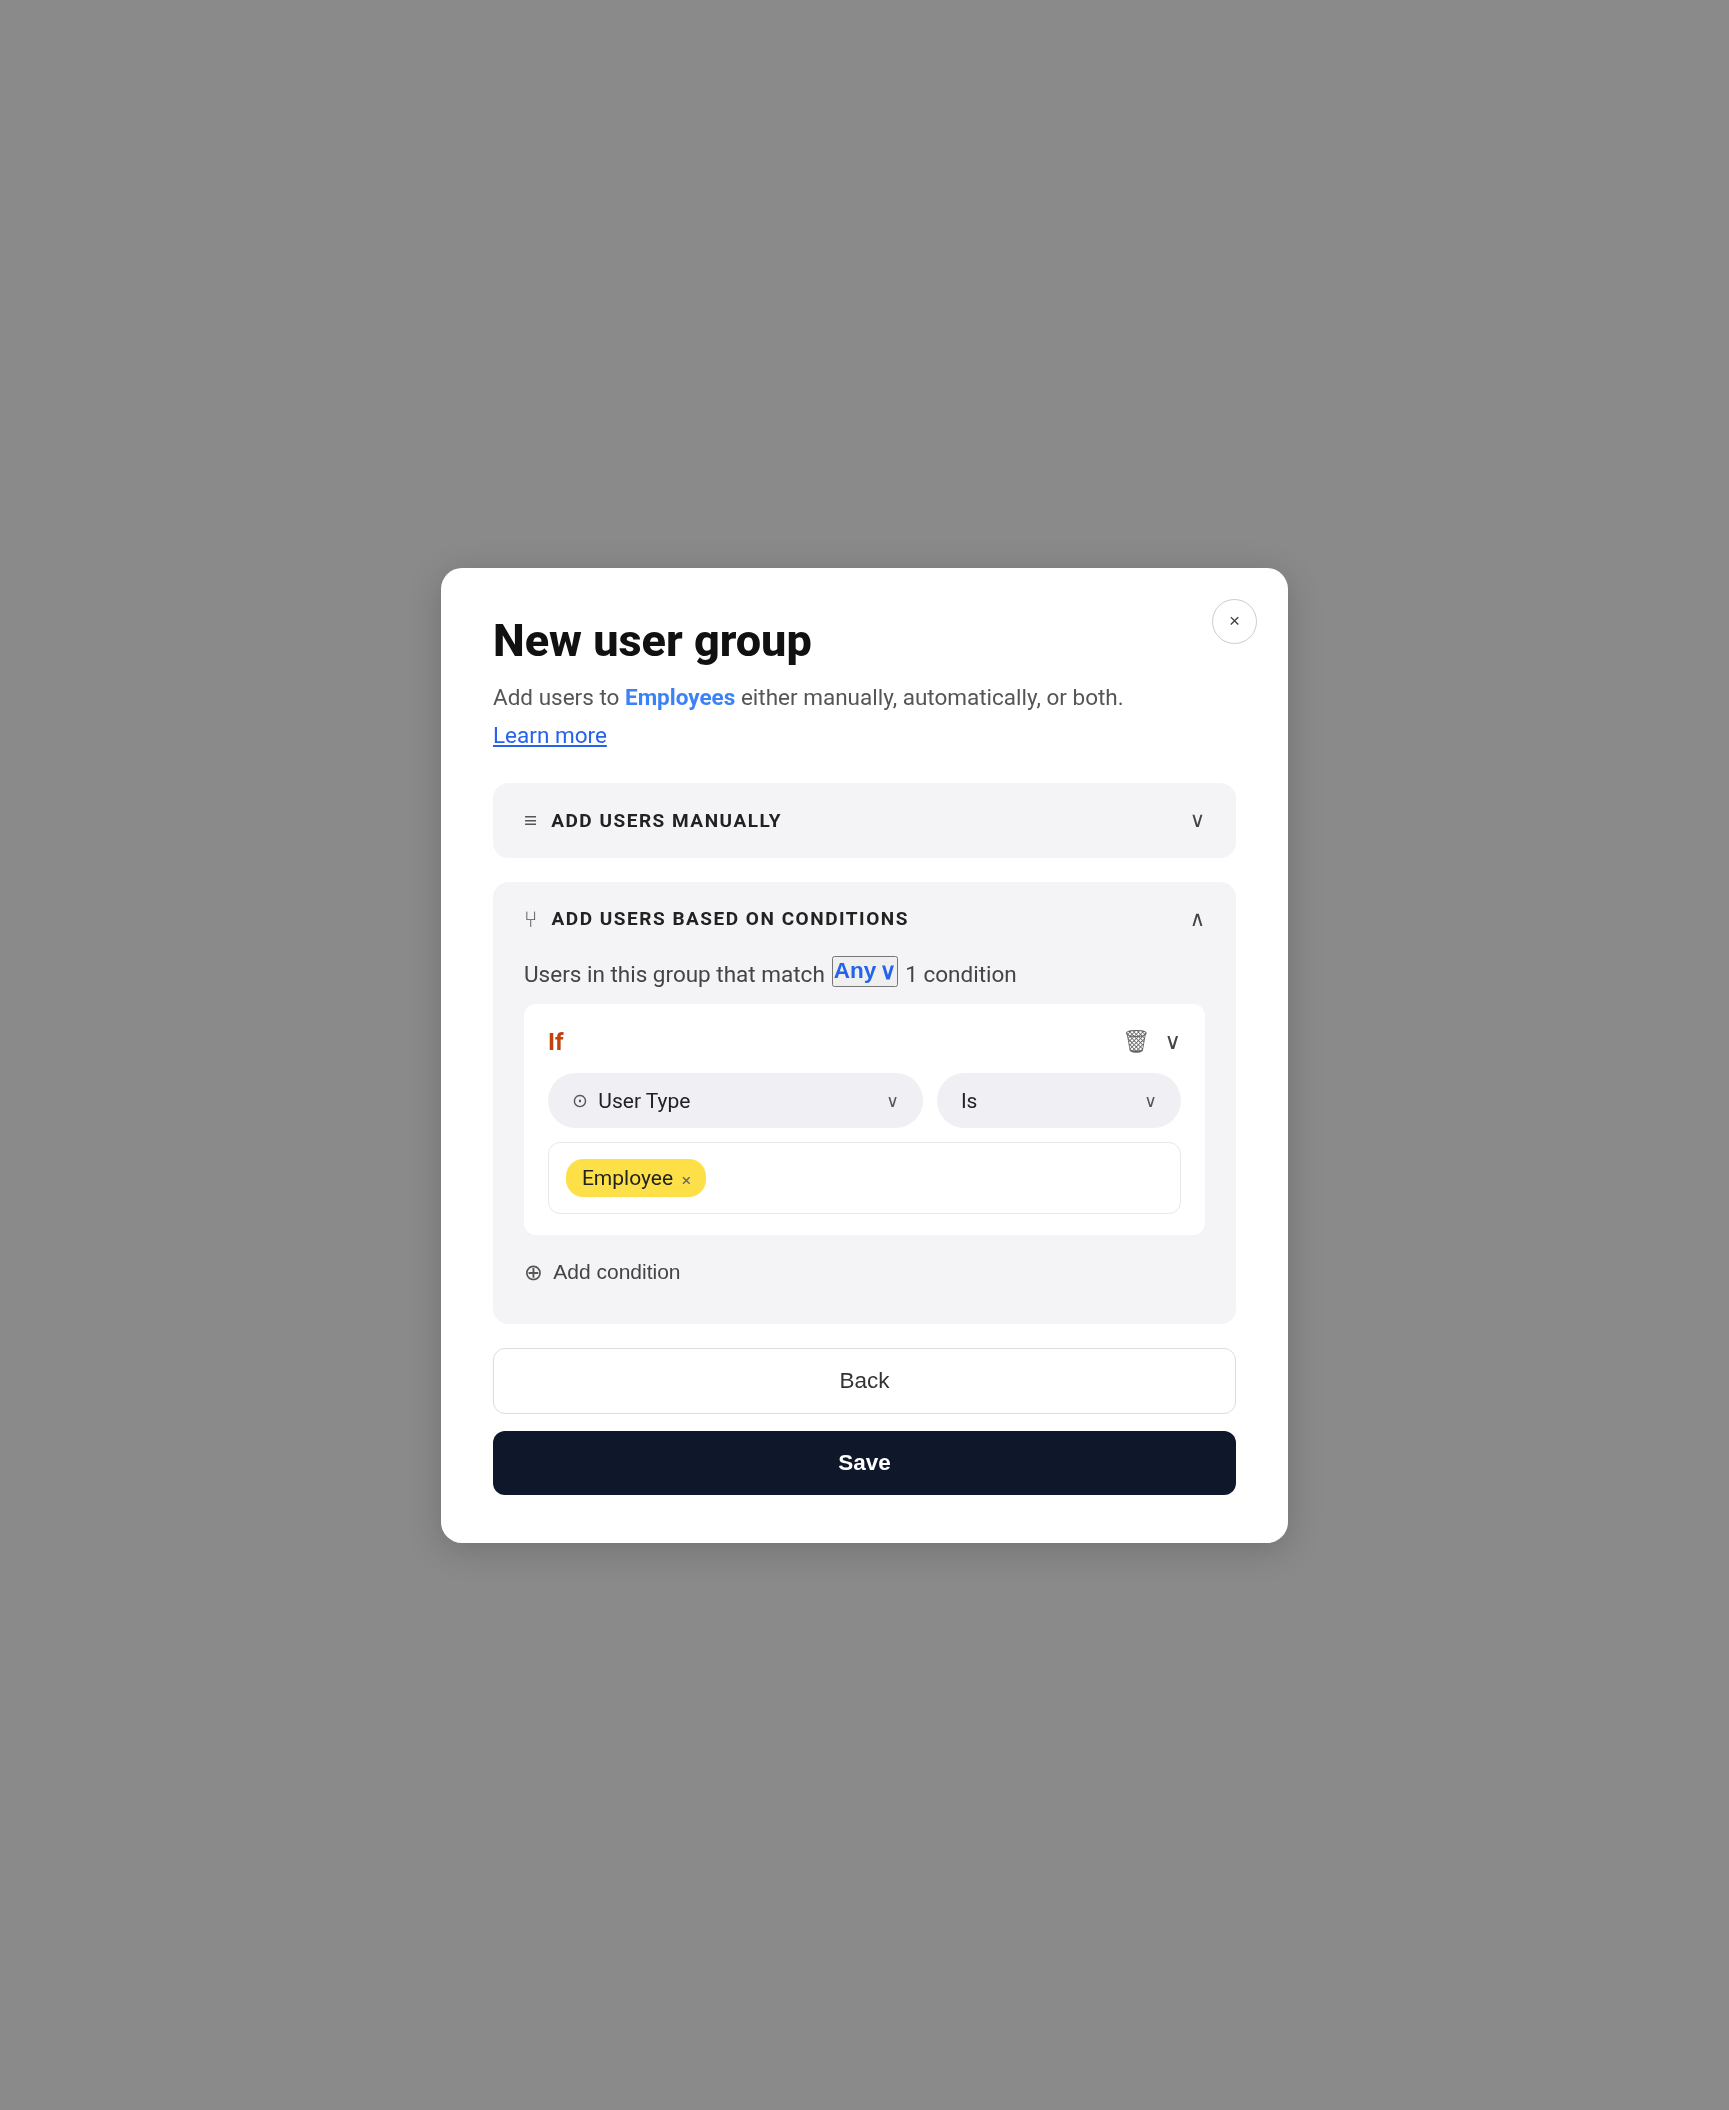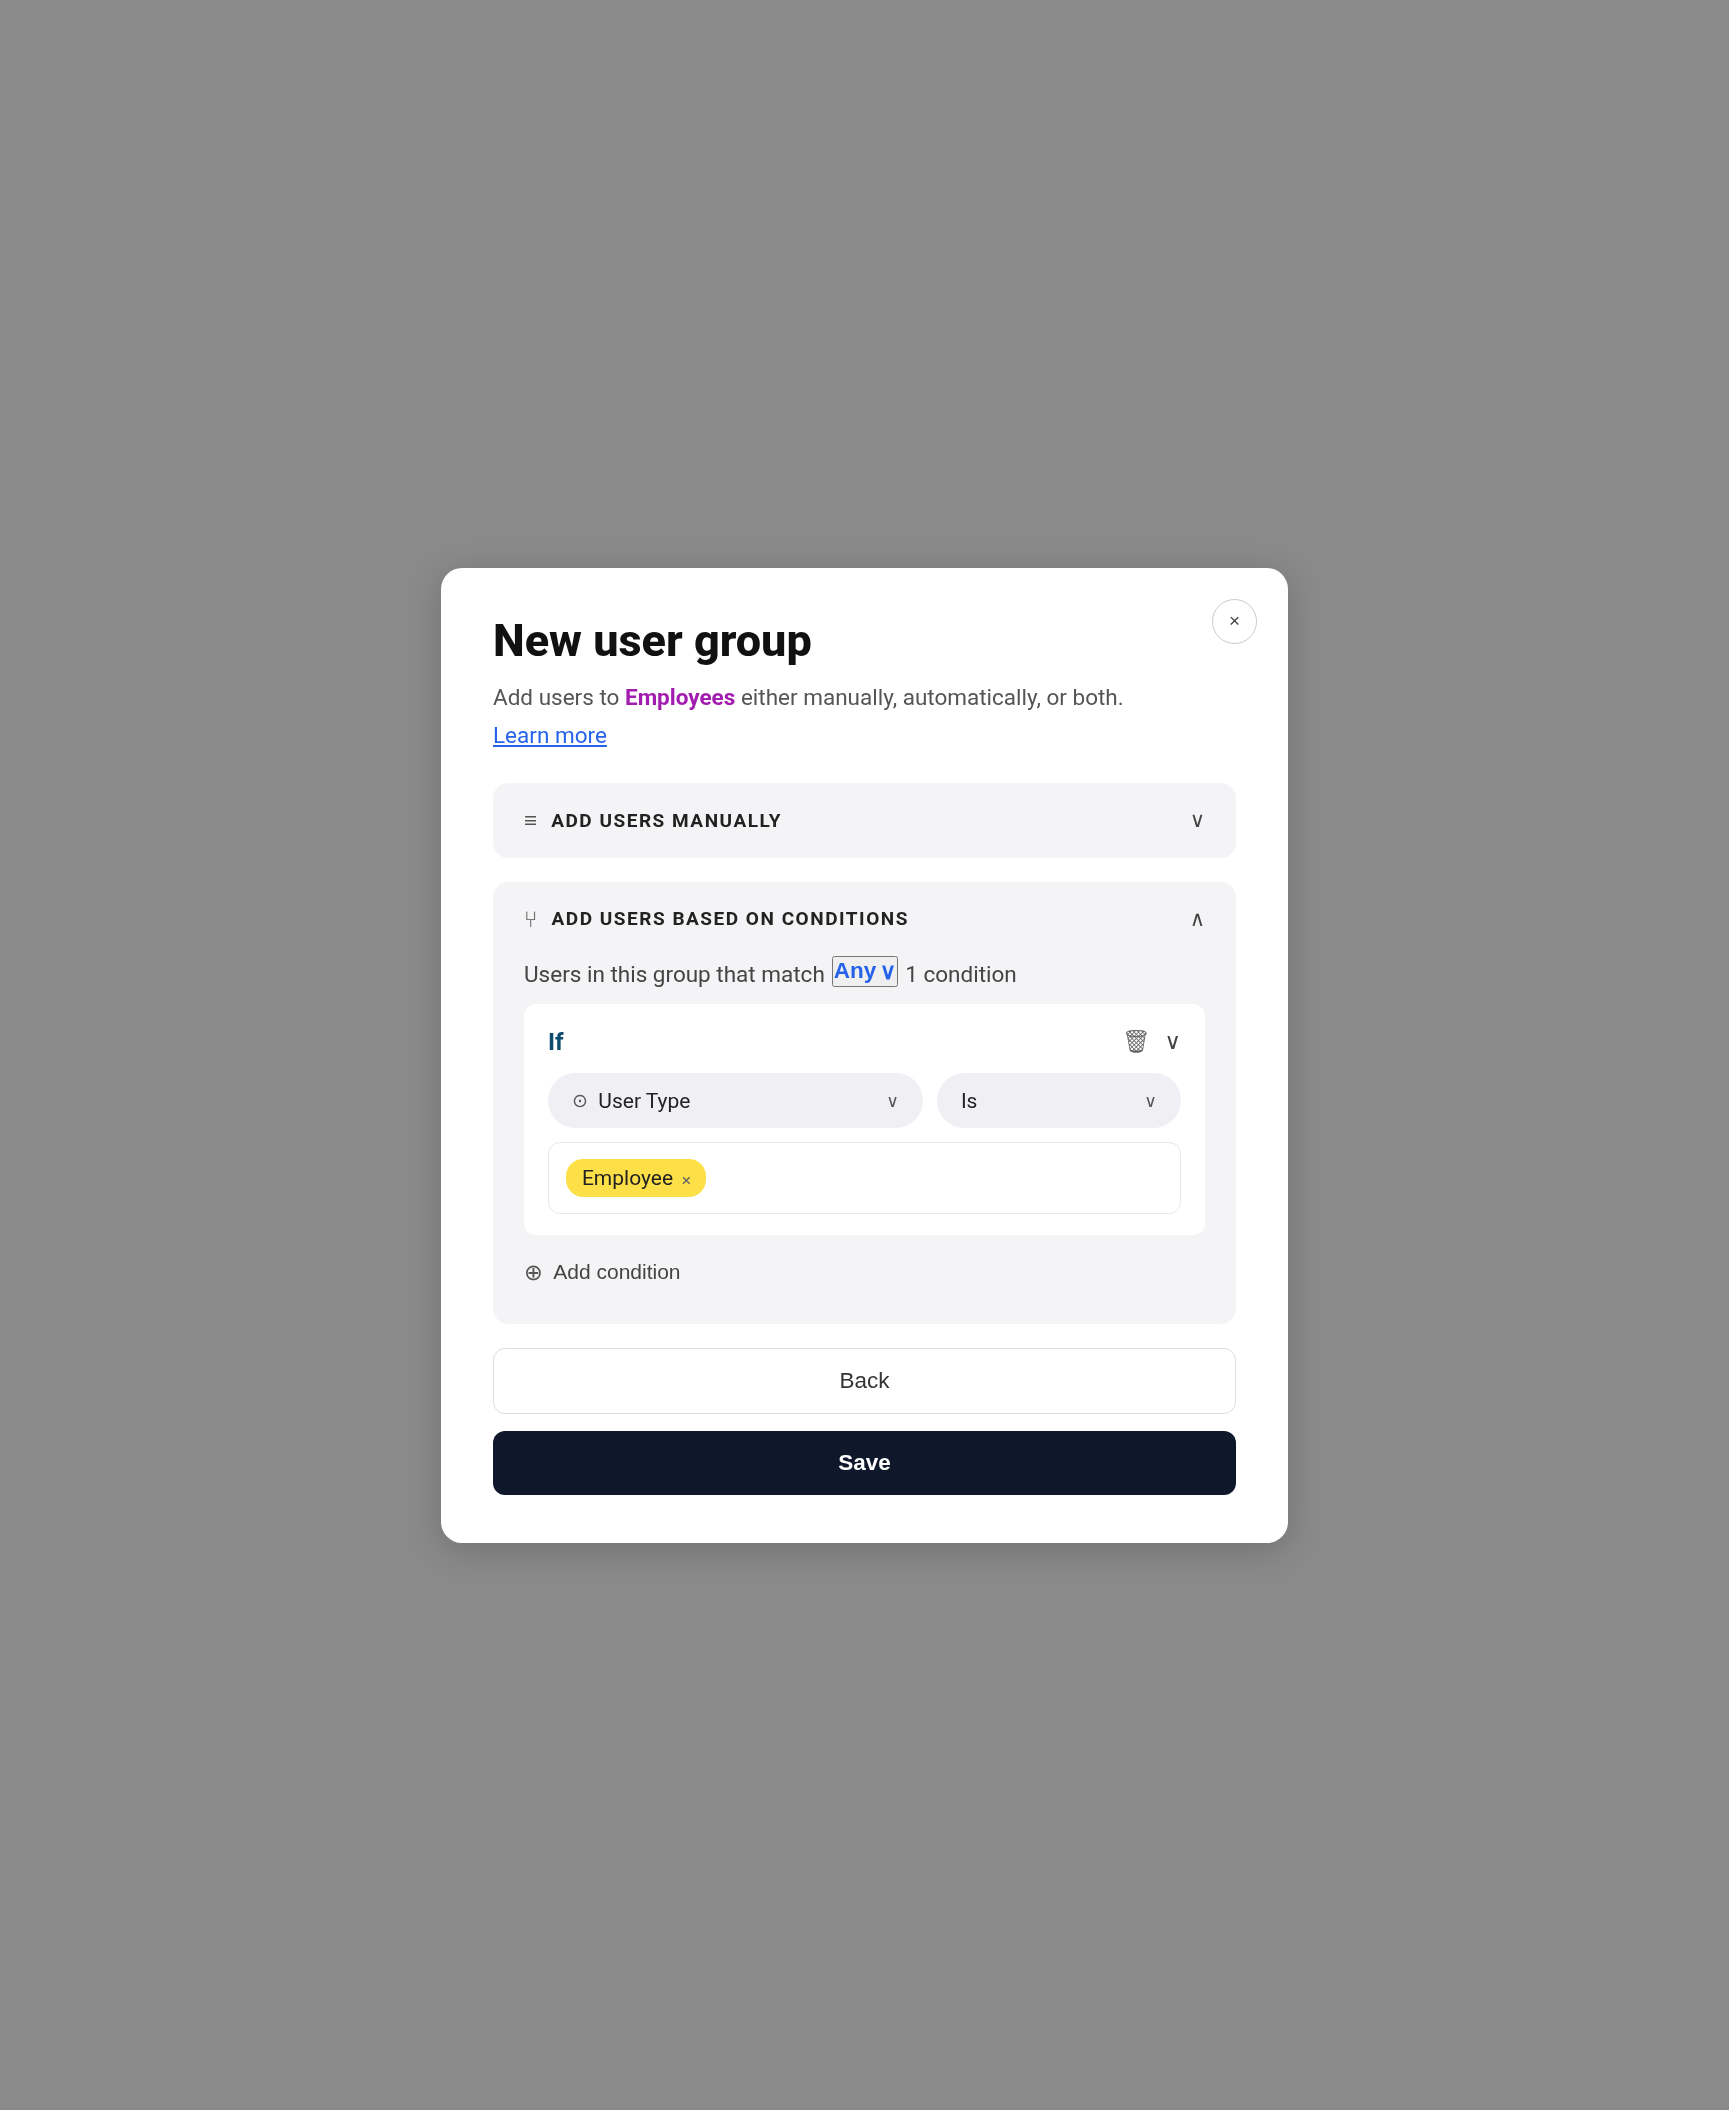--- a/index.html
+++ b/index.html
@@ -61,21 +61,21 @@
     }
 
     .modal-subtitle {
       font-size: 22.5px;
       color: #555;
       margin-bottom: 7px;
       line-height: 1.5;
     }
 
     .modal-subtitle strong {
-      color: #a21caf;
+      color: #3b82f6;
       font-weight: 700;
     }
 
     .learn-more-link {
       font-size: 22.5px;
       color: #2563eb;
       text-decoration: underline;
       cursor: pointer;
       display: inline-block;
       margin-bottom: 35px;
@@ -169,21 +169,21 @@
     .condition-header {
       display: flex;
       align-items: center;
       justify-content: space-between;
       margin-bottom: 17.3px;
     }
 
     .condition-if-label {
       font-size: 24px;
       font-weight: 700;
-      color: #0c4a6e;
+      color: #c2410c;
     }
 
     .condition-actions {
       display: flex;
       align-items: center;
       gap: 14px;
     }
 
     .condition-delete-btn {
       background: none;

